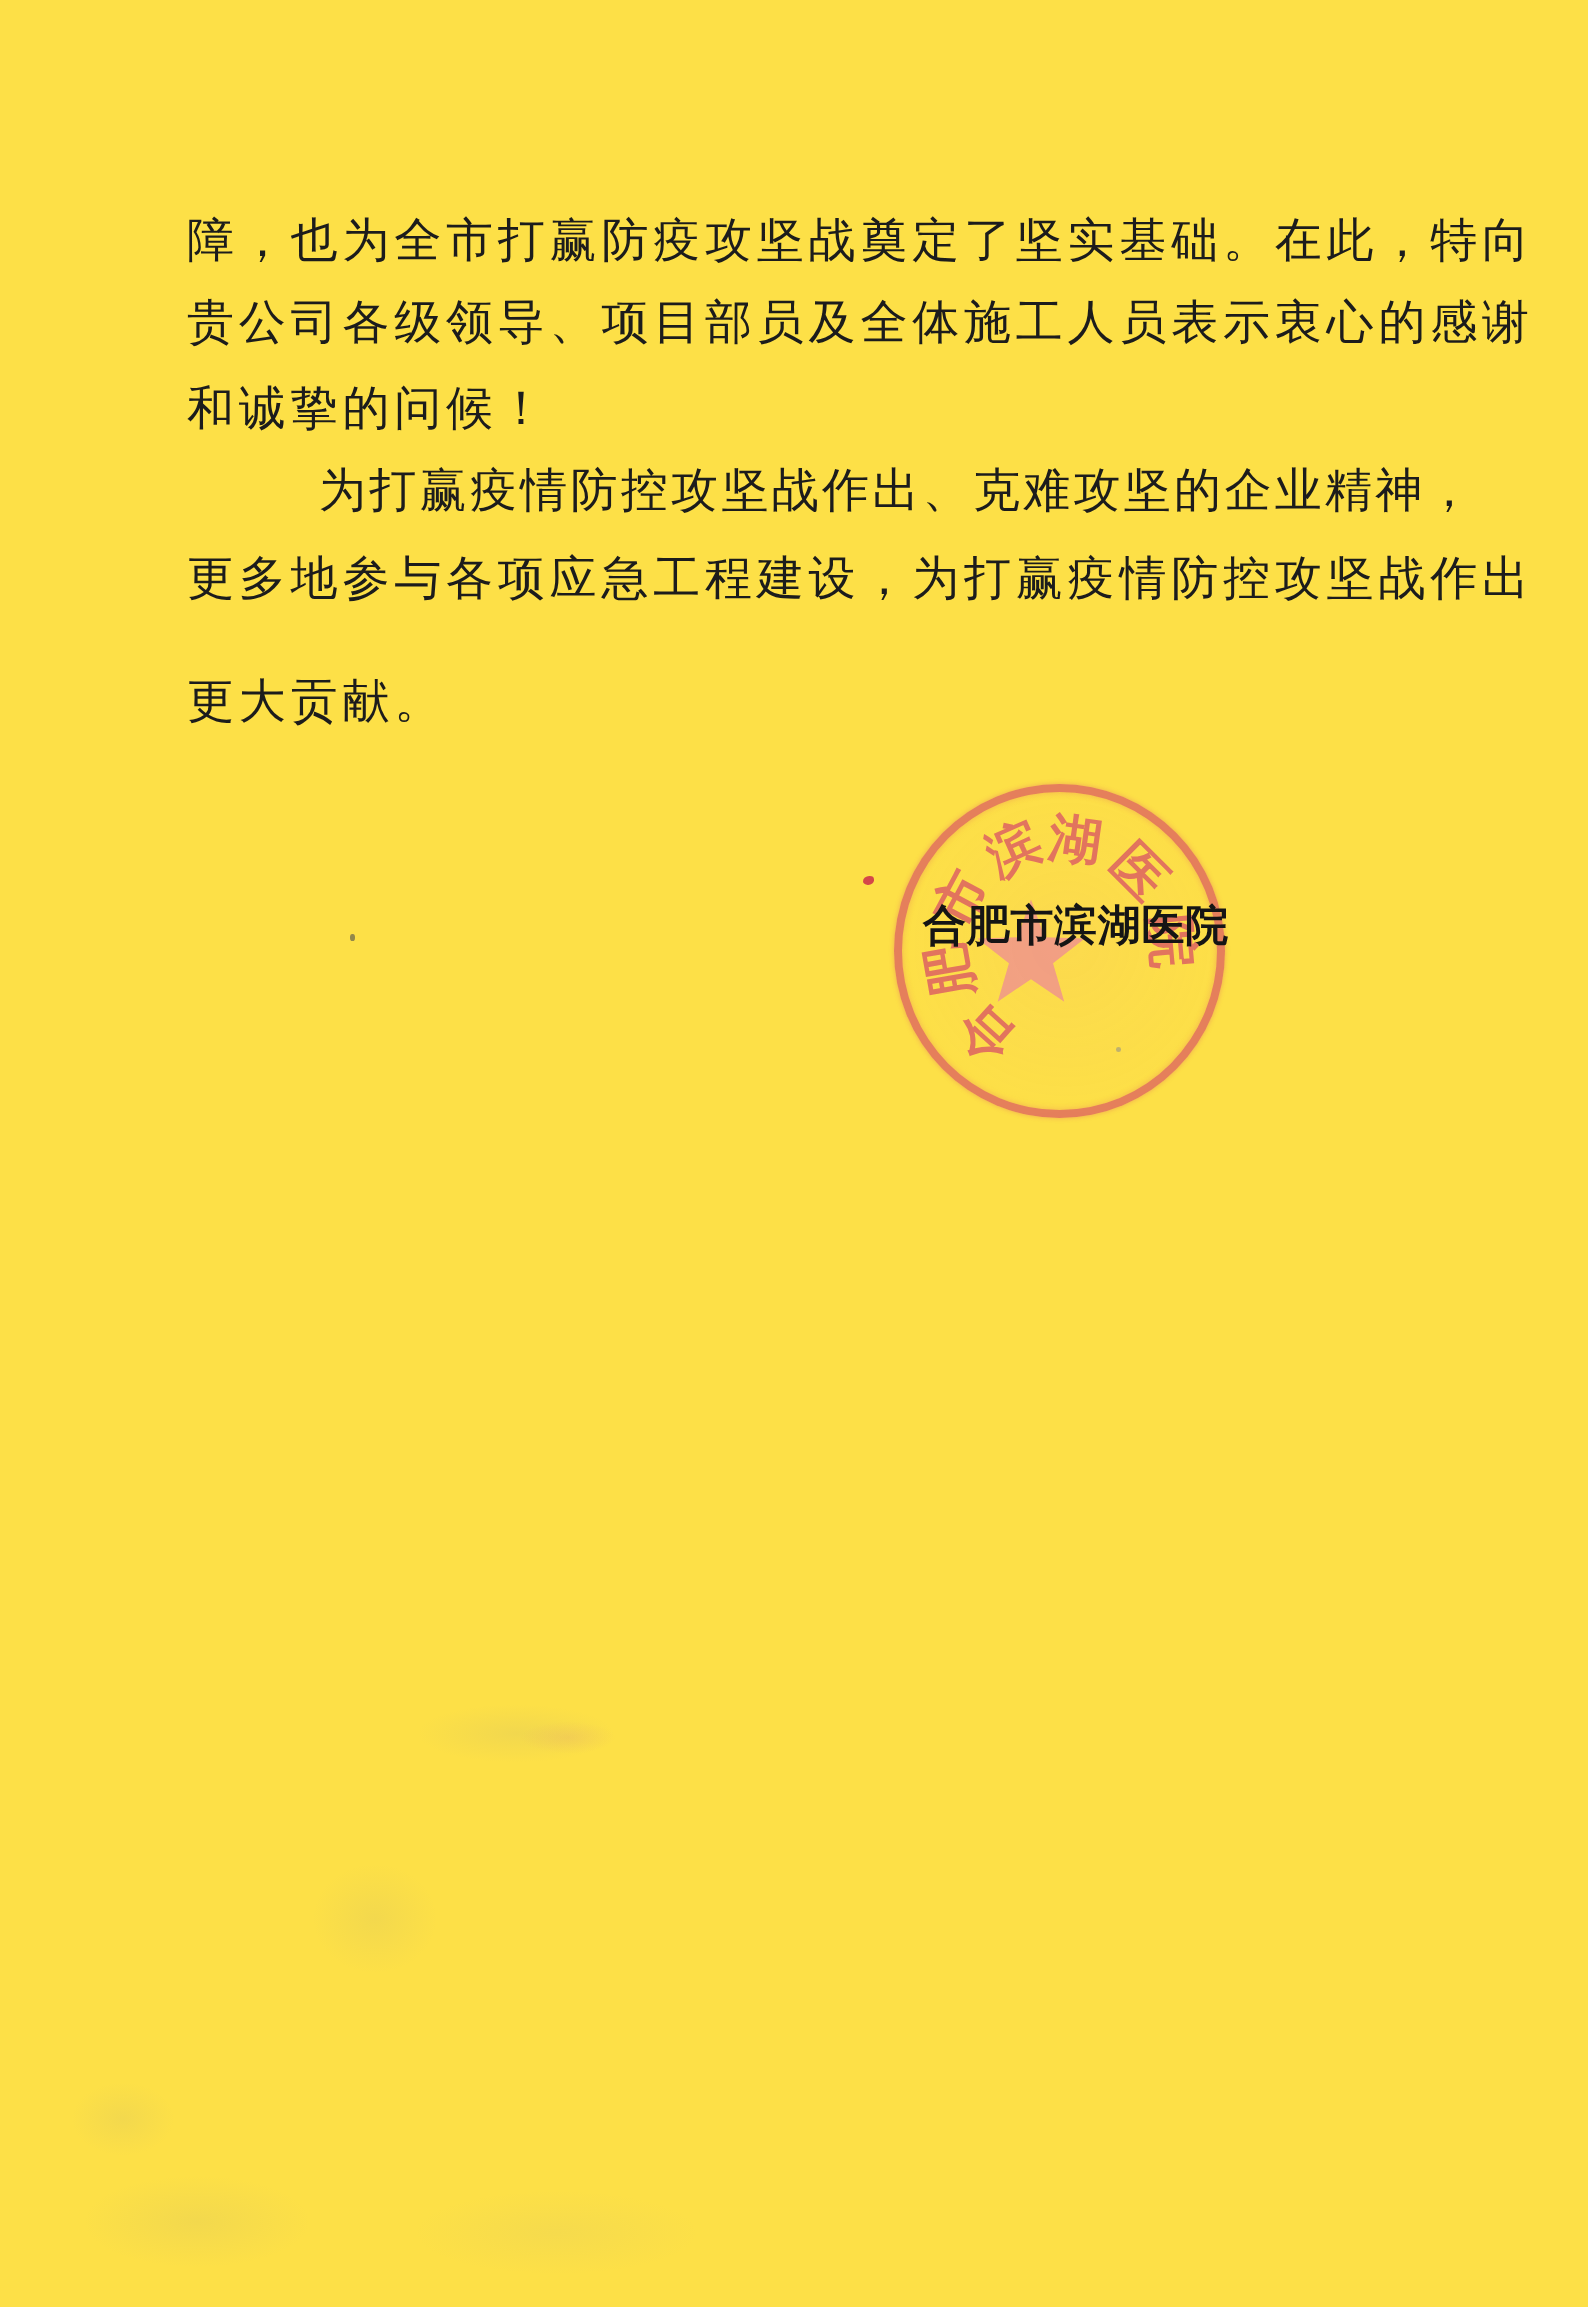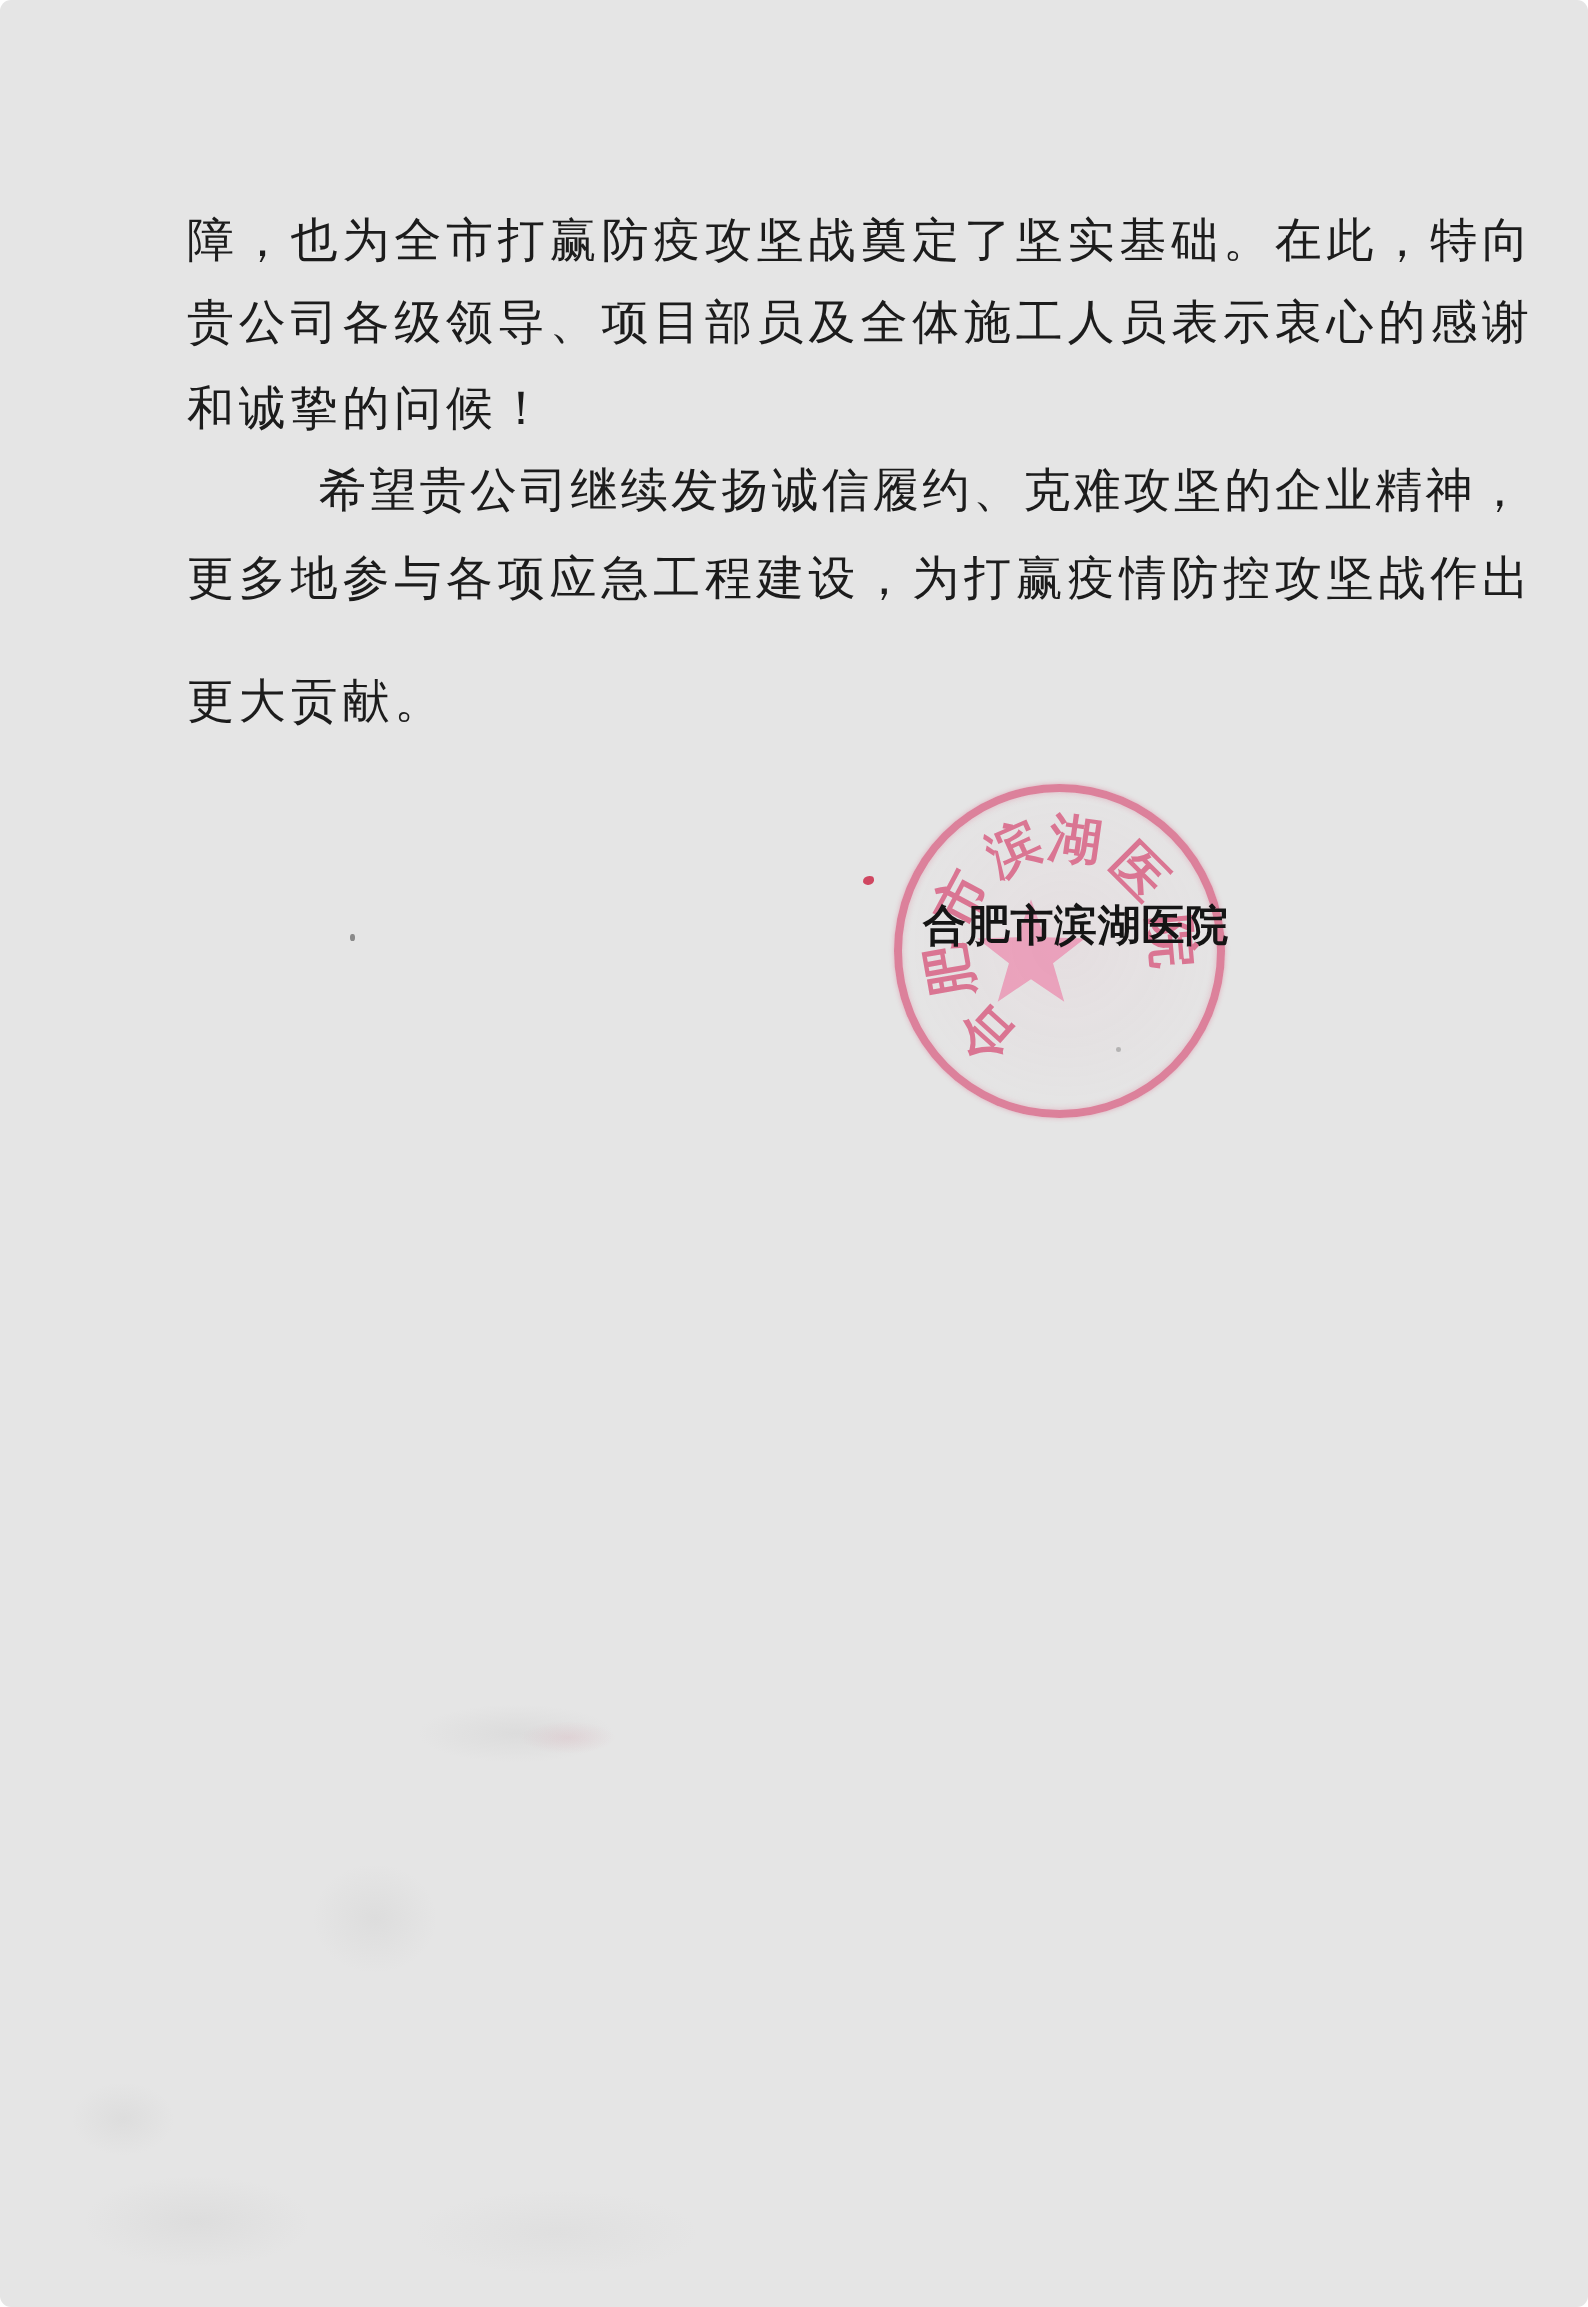--- a/index.html
+++ b/index.html
@@ -4,25 +4,24 @@
 <style>
   html, body {
     margin: 0;
     padding: 0;
     background: #ffffff;
   }
   .page {
     position: relative;
     width: 1588px;
     height: 2307px;
-    background: #e5e5e5;
+    background: #fde047;
     overflow: hidden;
     font-family: "DejaVu Sans", sans-serif;
     color: #1f1f1f;
-    border-radius: 11px;
   }
 
   
   .body-line {
     position: absolute;
     left: 187px;
     font-size: 47px;
     line-height: 1.1;
     letter-spacing: 4.8px;
     color: #1c1c1c;
@@ -157,21 +156,21 @@
   }
 </style>
 </head>
 <body>
 
 <div class="page">
 
   <div class="body-line line-1">障，也为全市打赢防疫攻坚战奠定了坚实基础。在此，特向</div>
   <div class="body-line line-2">贵公司各级领导、项目部员及全体施工人员表示衷心的感谢</div>
   <div class="body-line line-3">和诚挚的问候！</div>
-  <div class="body-line line-4">希望贵公司继续发扬诚信履约、克难攻坚的企业精神，</div>
+  <div class="body-line line-4">为打赢疫情防控攻坚战作出、克难攻坚的企业精神，</div>
   <div class="body-line line-5">更多地参与各项应急工程建设，为打赢疫情防控攻坚战作出</div>
   <div class="body-line line-6">更大贡献。</div>
 
   <div class="seal">
     <div class="seal-ring"></div>
     <span class="seal-char c0">合</span>
     <span class="seal-char c1">肥</span>
     <span class="seal-char c2">市</span>
     <span class="seal-char c3">滨</span>
     <span class="seal-char c4">湖</span>

